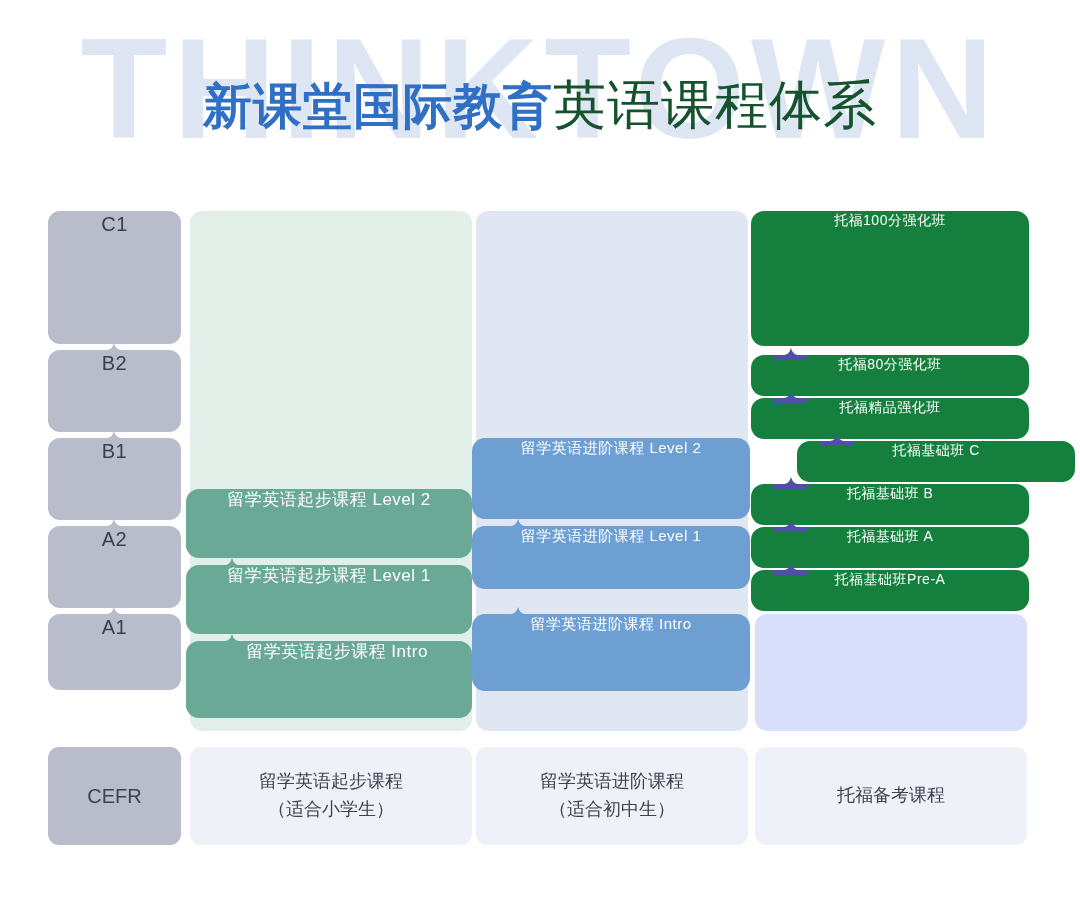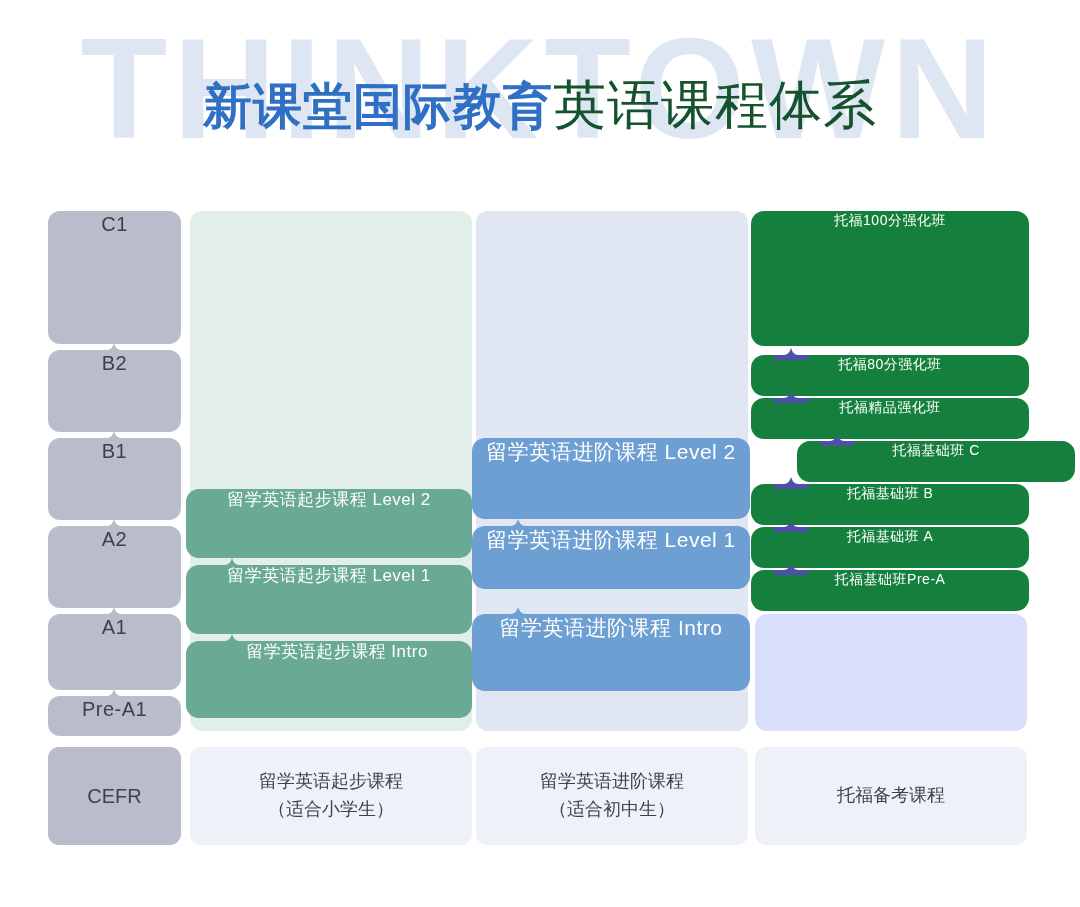--- a/index.html
+++ b/index.html
@@ -105,21 +105,21 @@
     width: 133px;
     border-radius: 12px;
   }
   .cefr .bump path { fill: #b9bdcb; }
 
   
   .green-blk { background: #69a996; left: 186px; width: 286px; font-size: 17px; }
   .green-blk .bump path { fill: #69a996; }
 
   
-  .blue-blk { background: #6d9fd3; left: 472px; width: 278px; font-size: 21px; }
+  .blue-blk { background: #6d9fd3; left: 472px; width: 278px; font-size: 15px; }
   .blue-blk .bump path { fill: #6d9fd3; }
 
   
   .purple-blk { background: #15803d; left: 751px; width: 278px; font-size: 14px; }
   .purple-blk .bump path { fill: #4e4fa6; }
 
   
   .legend {
     position: absolute;
     top: 747px;
@@ -191,28 +191,20 @@
 
   <div class="blk cefr" style="top:614px;height:76px;">
     <span class="bump" style="left:49px;">
       <svg viewBox="0 0 34 14">
           <path d="M0 14 L0 9 L10 9 Q15 9 17 2 Q19 9 24 9 L34 9 L34 14 Z"></path>
         </svg>
     </span>
     <span class="lbl">A1</span>
   </div>
 
-  <div class="blk cefr" style="top:696px;height:40px;">
-    <span class="bump" style="left:49px;">
-      <svg viewBox="0 0 34 14">
-          <path d="M0 14 L0 9 L10 9 Q15 9 17 2 Q19 9 24 9 L34 9 L34 14 Z"></path>
-        </svg>
-    </span>
-    <span class="lbl">Pre-A1</span>
-  </div>
 
   <div class="blk green-blk" style="top:489px;height:69px;">
     <span class="lbl">留学英语起步课程  Level 2</span>
   </div>
   <div class="blk green-blk" style="top:565px;height:69px;">
     <span class="bump" style="left:29px;">
       <svg viewBox="0 0 34 14">
           <path d="M0 14 L0 9 L10 9 Q15 9 17 2 Q19 9 24 9 L34 9 L34 14 Z"></path>
         </svg>
     </span>

